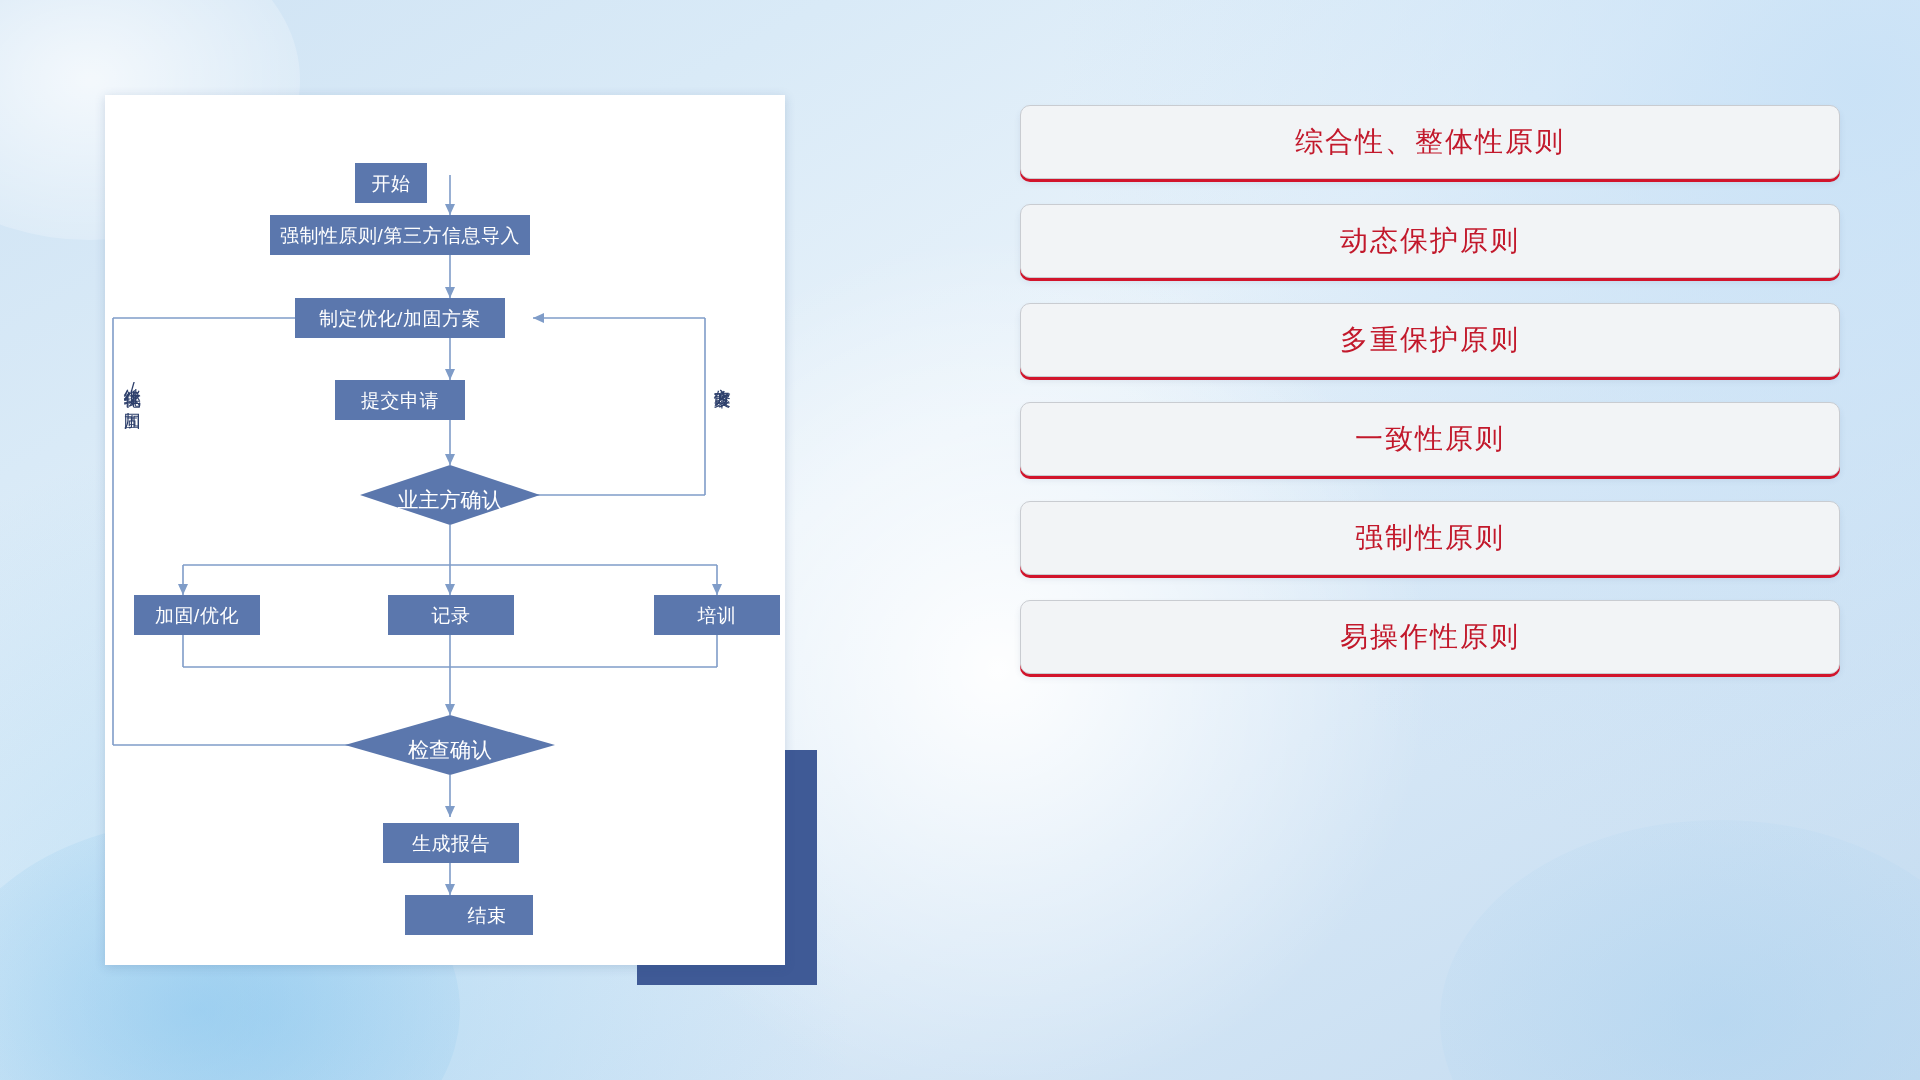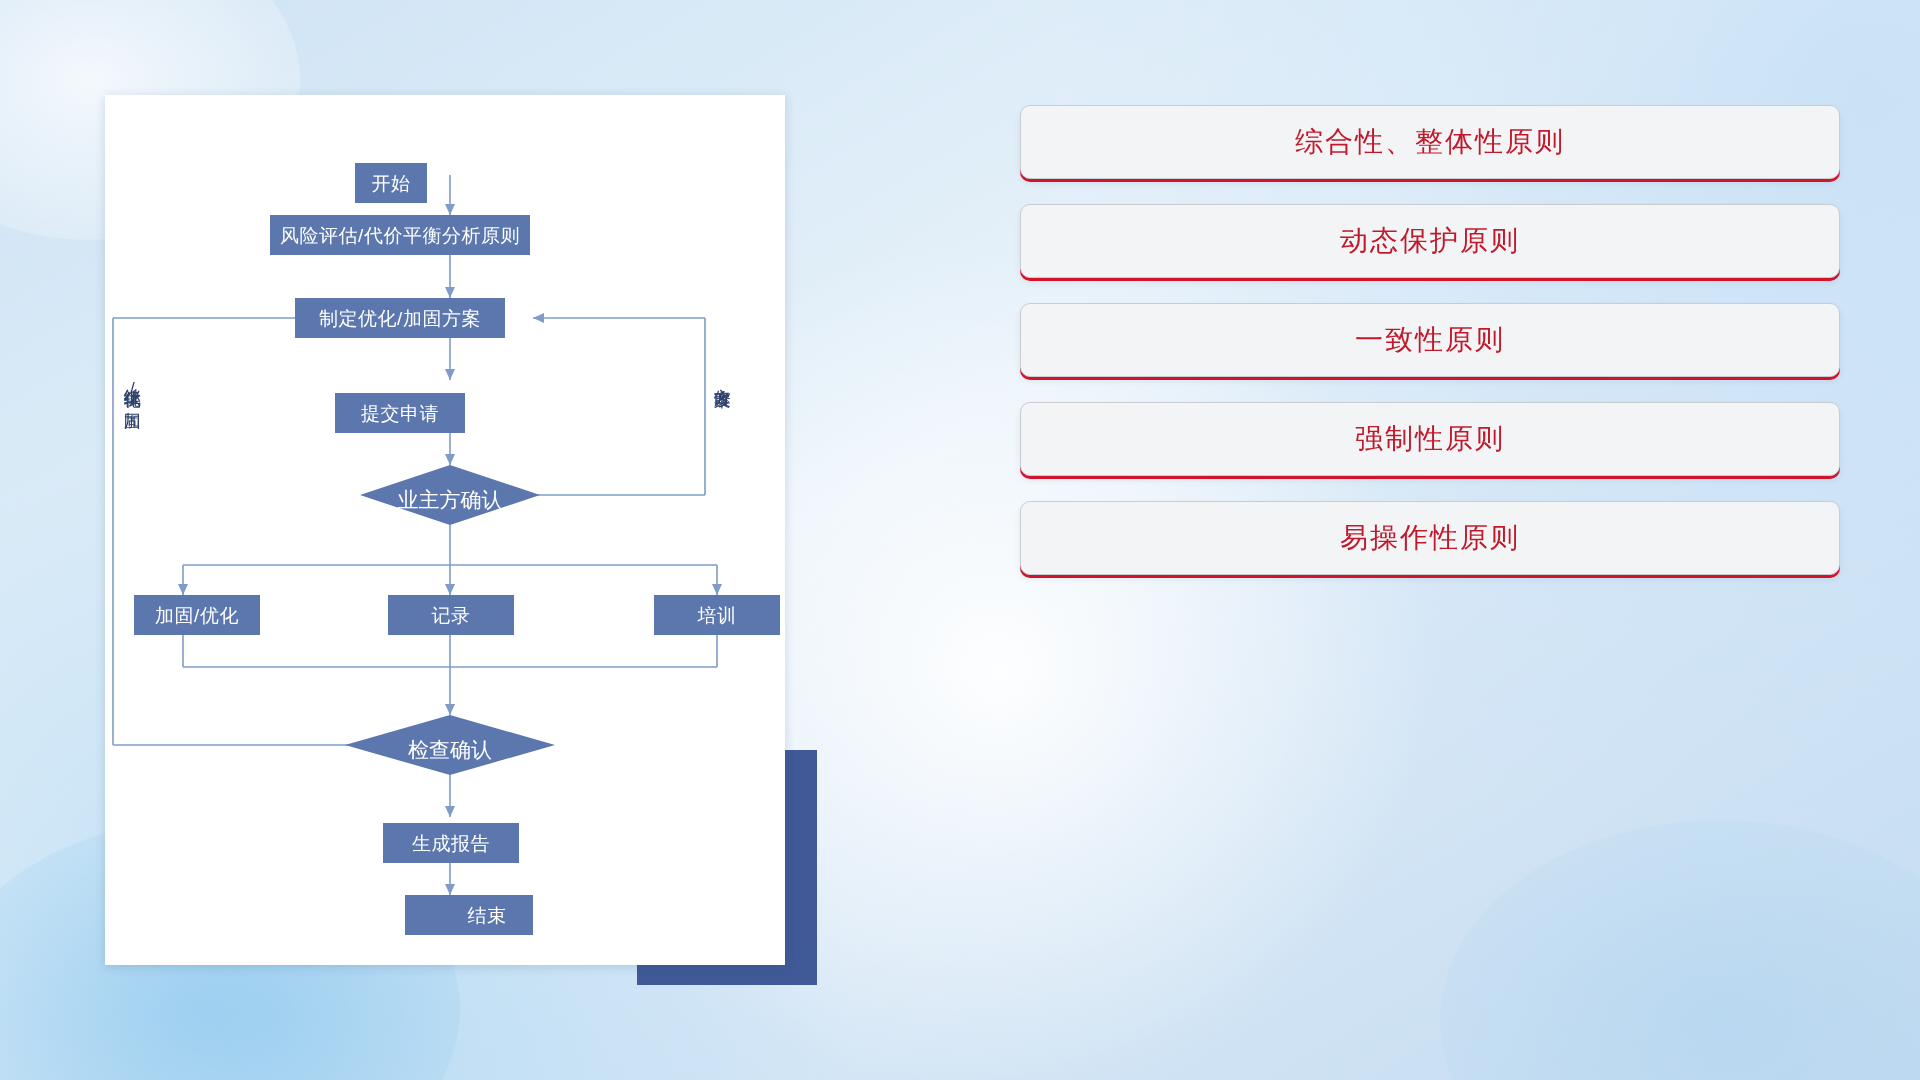--- a/index.html
+++ b/index.html
@@ -169,28 +169,28 @@
         <polygon points="345,370 435,400 345,430 255,400"></polygon>
         <polygon points="345,620 450,650 345,680 240,650"></polygon>
       </g>
     </svg>
 
     <div class="fnode" style="left:250px; top:40px; width:72px; height:40px;margin-top:28px;">
       <span>开始</span>
     </div>
 
     <div class="fnode" style="left:165px; top:120px; width:260px; height:40px;">
-      <span>风险评估/代价平衡分析原则</span>
+      <span>强制性原则/第三方信息导入</span>
     </div>
 
     <div class="fnode" style="left:190px; top:203px; width:210px; height:40px;text-align:center;">
       <span>制定优化/加固方案</span>
     </div>
 
-    <div class="fnode" style="left:230px; top:298px; width:130px; height:40px;">
+    <div class="fnode" style="left:230px; top:285px; width:130px; height:40px;">
       <span>提交申请</span>
     </div>
 
     <div class="fdiamond-label" style="left:290px; top:391px; width:110px; text-align:center;">
       <span>业主方确认</span>
     </div>
 
     <div class="fnode" style="left:29px; top:500px; width:126px; height:40px;">
       <span>加固/优化</span>
     </div>
@@ -226,20 +226,23 @@
 
   <div id="right-panel">
 
     <div class="principle">
       <span>综合性、整体性原则</span>
     </div>
     <div class="principle">
       <span>动态保护原则</span>
     </div>
     <div class="principle">
+      <span>多重保护原则</span>
+    </div>
+    <div class="principle">
       <span>一致性原则</span>
     </div>
     <div class="principle">
       <span>强制性原则</span>
     </div>
     <div class="principle">
       <span>易操作性原则</span>
     </div>
   </div>
 

